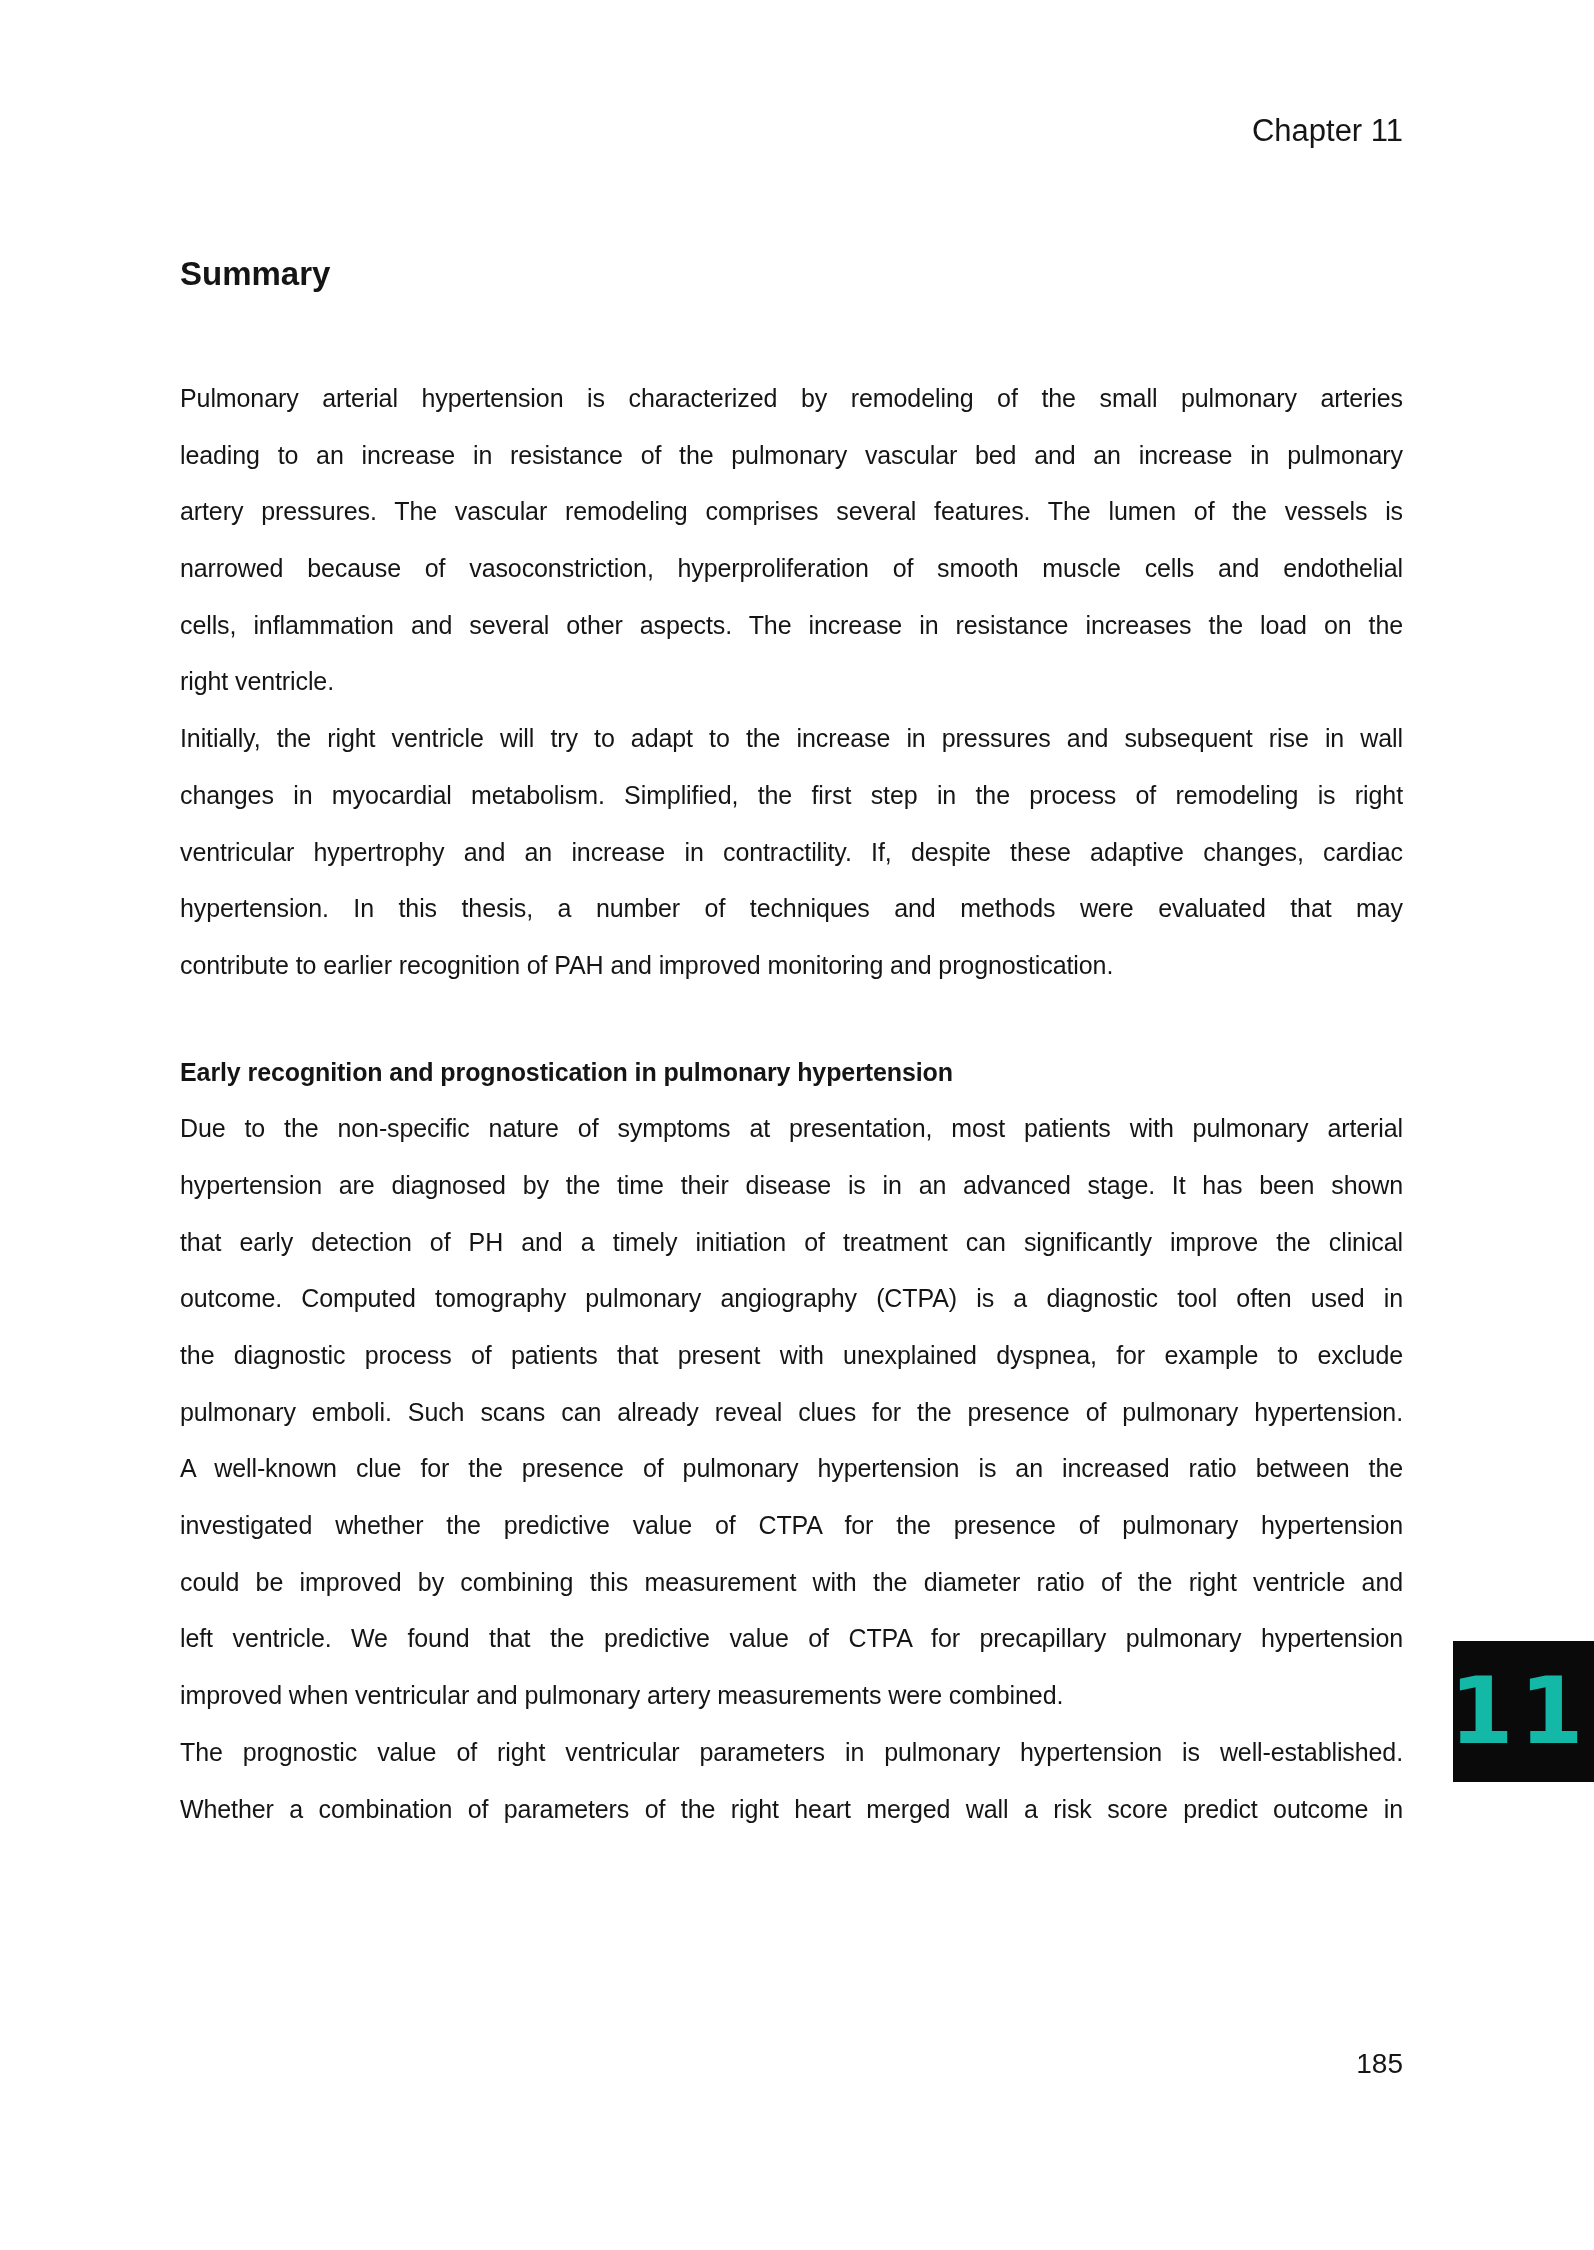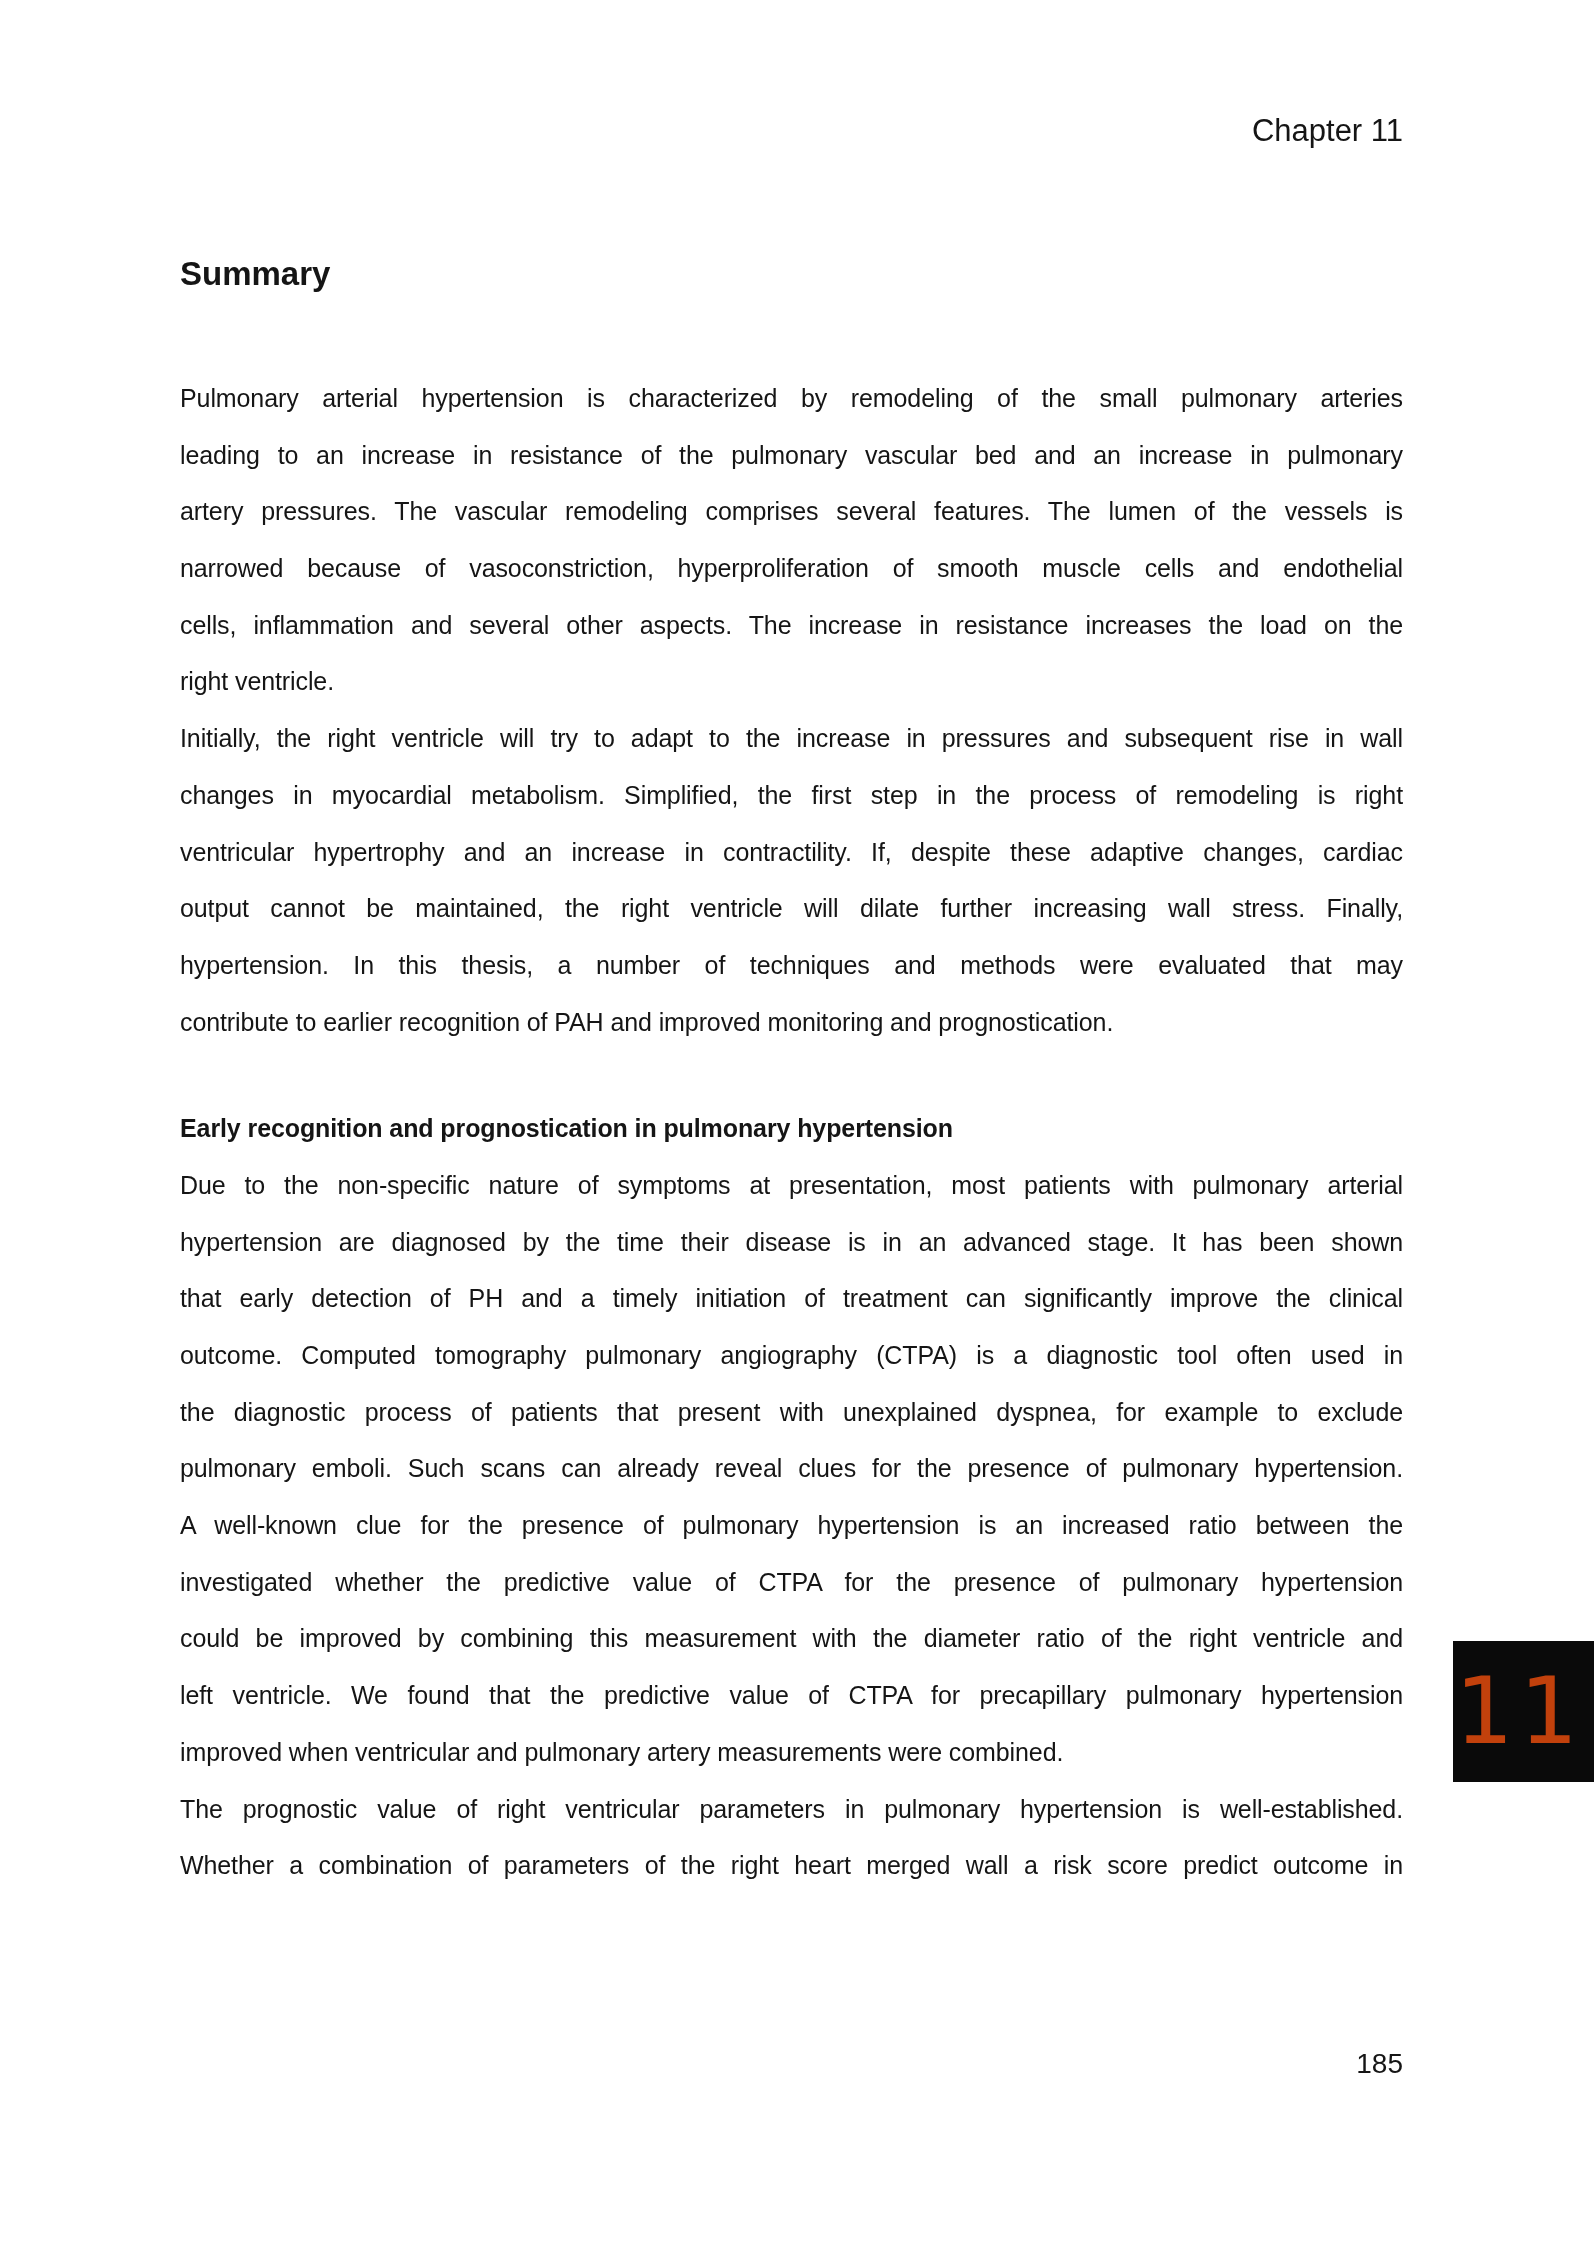--- a/index.html
+++ b/index.html
@@ -63,26 +63,27 @@
     left: 1453px;
     top: 1641px;
     width: 141px;
     height: 141px;
     background: #0a0a0a;
     display: flex;
     align-items: center;
     justify-content: center;
   }
   .chapter-tab .tab-number {
-    color: #c2410c;
+    color: #14b8a6;
     font-family: "DejaVu Sans", sans-serif;
     font-size: 92px;
     line-height: 1;
     letter-spacing: 6px;
     transform: translateX(-4px);
+    font-weight: bold;
   }
 </style>
 </head>
 <body>
 
 <div class="page">
   <div class="chapter-header">Chapter 11</div>
 
   <h1 class="doc-title">Summary</h1>
 
@@ -92,21 +93,20 @@
         <div class="line">leading to an increase in resistance of the pulmonary vascular bed and an increase in pulmonary</div>
         <div class="line">artery pressures. The vascular remodeling comprises several features. The lumen of the vessels is</div>
         <div class="line">narrowed because of vasoconstriction, hyperproliferation of smooth muscle cells and endothelial</div>
         <div class="line">cells, inflammation and several other aspects. The increase in resistance increases the load on the</div>
         <div class="line last">right ventricle.</div>
       </div>
       <div class="paragraph">
         <div class="line">Initially, the right ventricle will try to adapt to the increase in pressures and subsequent rise in wall</div>
         <div class="line">changes in myocardial metabolism. Simplified, the first step in the process of remodeling is right</div>
         <div class="line">ventricular hypertrophy and an increase in contractility. If, despite these adaptive changes, cardiac</div>
-        <div class="line">output cannot be maintained, the right ventricle will dilate further increasing wall stress. Finally,</div>
         <div class="line">hypertension. In this thesis, a number of techniques and methods were evaluated that may</div>
         <div class="line last">contribute to earlier recognition of PAH and improved monitoring and prognostication.</div>
       </div>
       <div class="heading">Early recognition and prognostication in pulmonary hypertension</div>
       <div class="paragraph">
         <div class="line">Due to the non-specific nature of symptoms at presentation, most patients with pulmonary arterial</div>
         <div class="line">hypertension are diagnosed by the time their disease is in an advanced stage. It has been shown</div>
         <div class="line">that early detection of PH and a timely initiation of treatment can significantly improve the clinical</div>
         <div class="line">outcome. Computed tomography pulmonary angiography (CTPA) is a diagnostic tool often used in</div>
         <div class="line">the diagnostic process of patients that present with unexplained dyspnea, for example to exclude</div>

